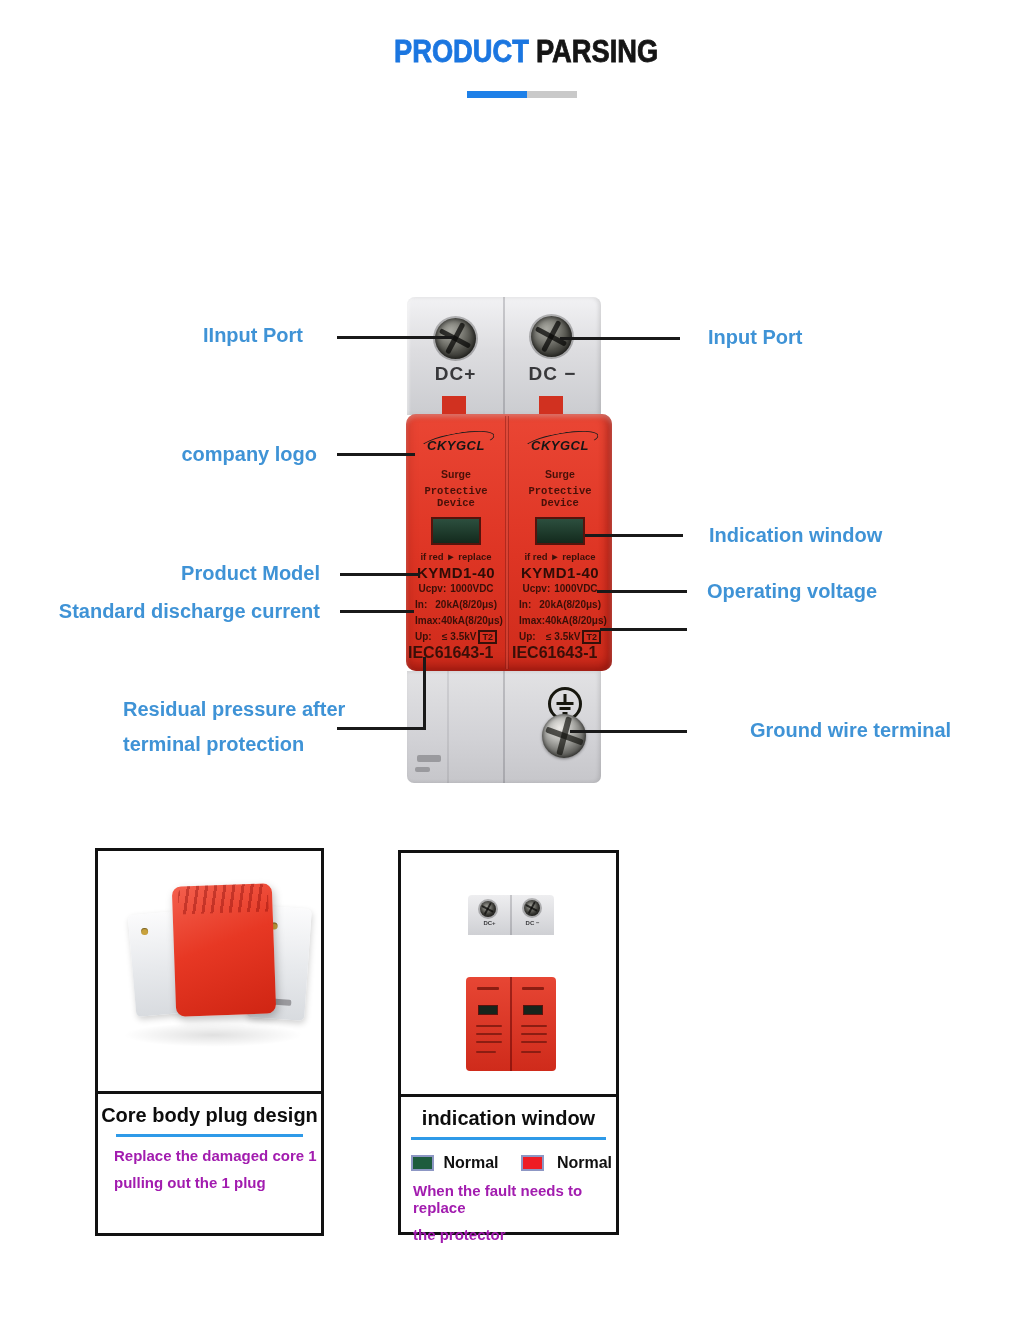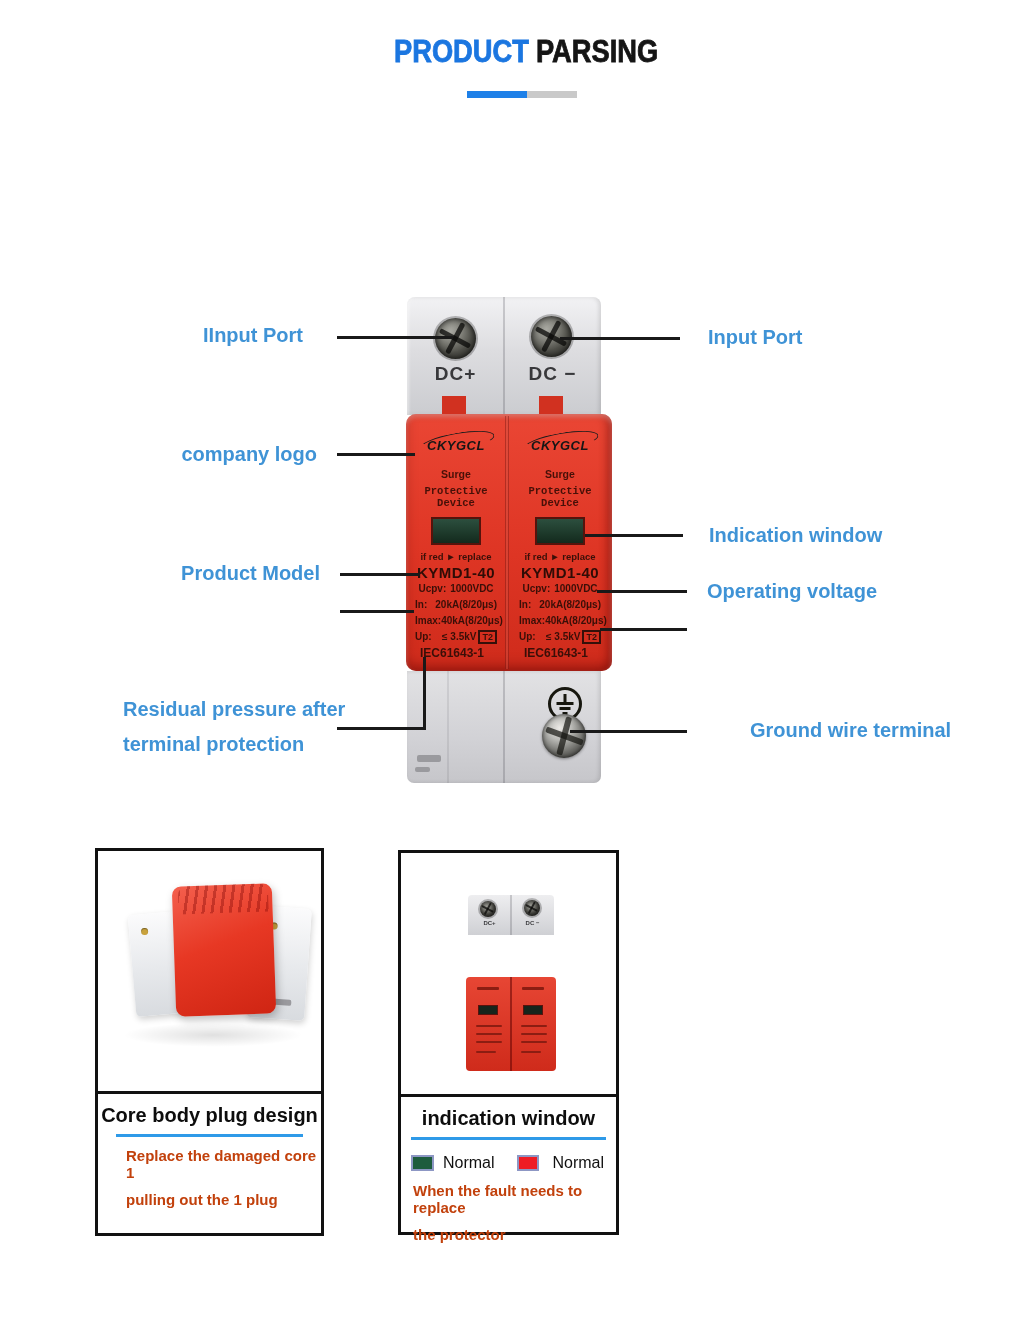--- a/index.html
+++ b/index.html
@@ -54,21 +54,21 @@
   .pd   { margin-top:5px;  font-size:10.5px; font-weight:700; color:#471008;font-family:Liberation Mono, monospace; }
   .win  { margin:8px auto 0; width:50px; height:28px;
     background:linear-gradient(180deg,#2c4f3e,#132a1d); border:2px solid #55130c; }
   .hint { margin-top:6px; font-size:9.5px; font-weight:700; }
   .model{ margin-top:2px; font-size:15px; font-weight:900; letter-spacing:.5px; color:#2f0c06; }
   .spec { display:flex; justify-content:space-between; padding:0 7px; font-size:10px; font-weight:800;
     line-height:16px; white-space:nowrap; }
   .spec.center { justify-content:center; gap:4px; }
   .t2-box { display:inline-block; border:2px solid #35100a; font-size:9px; font-weight:800;
     line-height:10px; padding:0 2px; margin-left:2px; }
-  .iec { padding:0 12px; text-align:left; font-size:12px; font-weight:800; line-height:16px; }
+  .iec { padding:0 0; text-align:left; font-size:16px; font-weight:800; line-height:16px; }
 
   .dev-bot { position:absolute; left:407px; top:671px; width:194px; height:112px;
     background:linear-gradient(180deg,#e2e2e4 0%,#d2d2d6 60%,#c6c6ca 100%);
     border-radius:0 0 7px 7px; box-shadow:inset -2px 0 4px rgba(0,0,0,.12); }
   .gnd { position:absolute; width:34px; height:34px; border:3px solid #17170f; border-radius:50%; }
   .gnd i { position:absolute; background:#17170f; left:50%; }
   .gnd .stem { width:3px; height:8px; top:4px;  transform:translateX(-50%); }
   .gnd .b1   { width:17px; height:3px; top:12px; transform:translateX(-50%); }
   .gnd .b2   { width:11px; height:3px; top:17px; transform:translateX(-50%); }
   .gnd .b3   { width:5px;  height:3px; top:22px; transform:translateX(-50%); }
@@ -79,22 +79,22 @@
     background:rgba(20,20,16,.7); border-radius:2px; }
   .screw-lite::before { transform:rotate(20deg); }
   .screw-lite::after  { transform:rotate(105deg); }
   .slot { position:absolute; background:#9a9a9e; border-radius:2px; }
 
   
   .card { position:absolute; background:#ffffff; border:3px solid #111111; }
   .card-img { position:relative; width:100%; border-bottom:3px solid #111111; overflow:hidden; background:#ffffff; }
   .card-title { margin-top:10px; text-align:center; font-size:20px; font-weight:700; color:#0d0d0d; }
   .card-underline { height:3px; background:#2e9ae8; margin:7px 18px 0; }
-  .card-line { margin:10px 0 0 28px; font-size:15px; font-weight:700; color:#c2410c; }
-  .legend-row { display:flex; align-items:center; margin:14px 12px 0 10px; font-size:16px; font-weight:400; color:#101010; }
+  .card-line { margin:10px 0 0 16px; font-size:15px; font-weight:700; color:#a21caf; }
+  .legend-row { display:flex; align-items:center; margin:14px 4px 0 10px; font-size:16px; font-weight:700; color:#101010; }
   .swatch { width:35px; height:16px; border:2px solid #8d97c4; }
 
   
   .art { position:absolute; }
   .white-block { background:linear-gradient(180deg,#fbfbfc 0%,#e7e9ec 55%,#d8dbdf 100%);
     border-radius:5px; box-shadow:1px 3px 6px rgba(0,0,0,.18); }
   .gold-dot { position:absolute; width:7px; height:7px; border-radius:50%; background:#c9a23c;
     box-shadow:inset 0 1px 1px rgba(0,0,0,.4); }
   .red-core { background:linear-gradient(160deg,#f4604e 0%,#e73824 45%,#cf2513 100%);
     border-radius:9px; box-shadow:2px 4px 8px rgba(0,0,0,.25); }
@@ -205,20 +205,21 @@
   <div class="cline" style="left:597px;top:590px;width:90px;"></div>
   <div class="cline" style="left:340px;top:610px;width:74px;"></div>
   <div class="cline" style="left:600px;top:628px;width:87px;"></div>
   <div class="cline" style="left:337px;top:727px;width:89px;"></div>
   <div class="cline-v" style="left:423px;top:657px;height:73px;"></div>
   <div class="cline" style="left:570px;top:730px;width:117px;"></div>
 
   <div class="callout" style="right:721px;top:324px;">IInput Port</div>
   <div class="callout" style="right:707px;top:443px;">company logo</div>
   <div class="callout" style="right:704px;top:562px;">Product Model</div>
+  <div class="callout" style="right:704px;top:600px;">Standard discharge current</div>
   <div class="callout" style="left:123px;top:698px;">Residual pressure after</div>
   <div class="callout" style="left:123px;top:733px;">terminal protection</div>
 
   <div class="callout" style="left:708px;top:326px;">Input Port</div>
   <div class="callout" style="left:709px;top:524px;">Indication window</div>
   <div class="callout" style="left:707px;top:580px;">Operating voltage</div>
   <div class="callout" style="left:750px;top:719px;">Ground wire terminal</div>
 
   <div class="card" style="left:95px;top:848px;width:229px;height:388px;">
     <div class="card-img" style="height:243px;">

